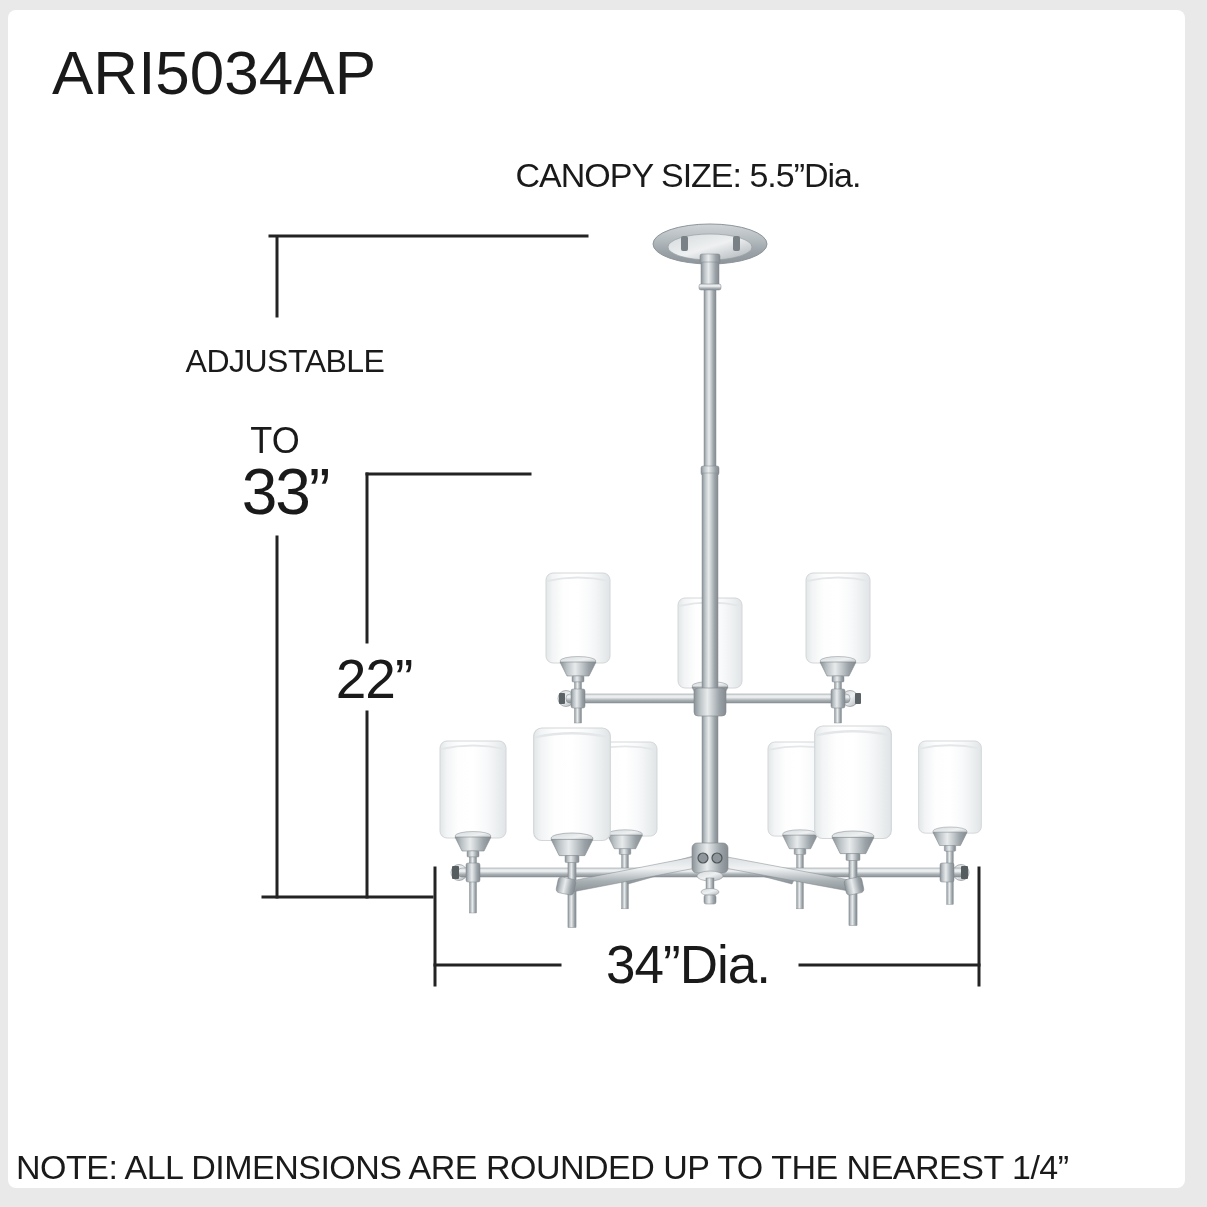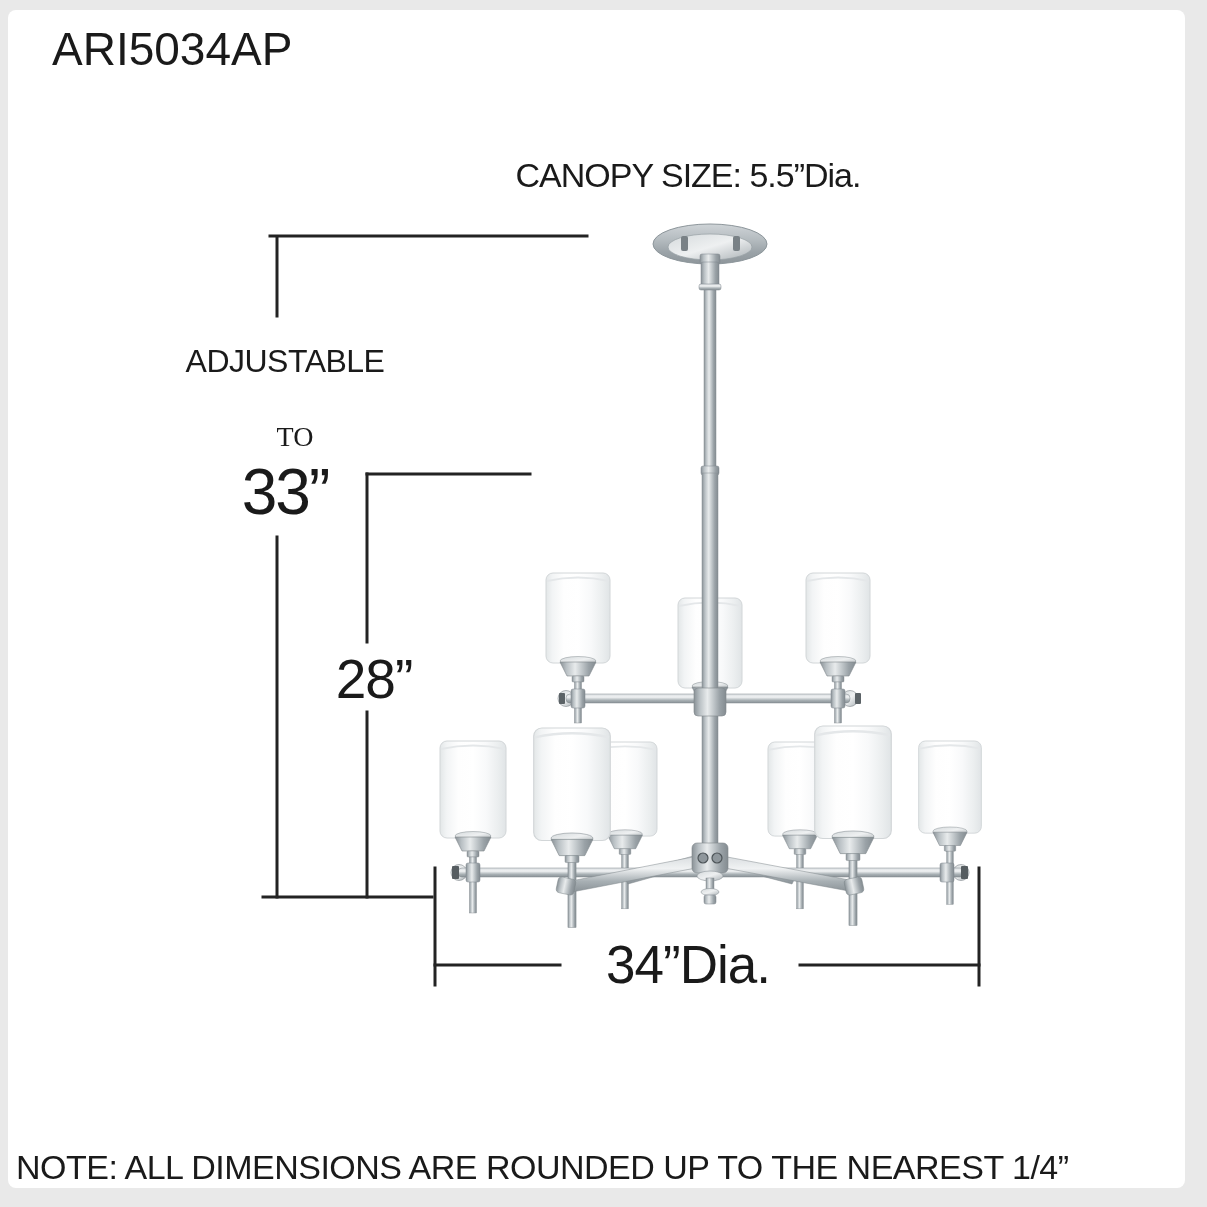--- a/index.html
+++ b/index.html
@@ -9,42 +9,42 @@
     font-family:"Liberation Sans","DejaVu Sans",sans-serif;
     color:#1a1a1a;
   }
   .card{
     position:absolute;left:8px;top:10px;width:1177px;height:1178px;
     background:#ffffff;border-radius:8px;
   }
   .txt{position:absolute;line-height:1;white-space:nowrap;color:#1a1a1a;}
   .center{text-align:center;}
   #svgwrap{position:absolute;left:0;top:0;width:1207px;height:1207px;}
-  .title{left:44px;top:16px;font-size:46px;}
+  .title{left:44px;top:32px;font-size:62px;}
   .canopy-label{left:500px;top:148px;width:360px;font-size:34px;letter-spacing:-1px;}
   .adj{left:127px;top:315px;width:300px;font-size:32px;letter-spacing:-0.5px;margin-top:20px;}
   .hmin{left:127px;top:356px;width:300px;font-size:53px;letter-spacing:-1px;}
-  .to{left:137px;top:413px;width:300px;font-size:28px;font-family:Liberation Serif, serif;}
+  .to{left:117px;top:413px;width:300px;font-size:36px;}
   .hmax{left:127px;top:450px;width:300px;font-size:64px;letter-spacing:-2px;}
   .h28{left:266px;top:642px;width:200px;font-size:55px;letter-spacing:-1px;}
   .dia{left:530px;top:928px;width:300px;font-size:53px;letter-spacing:-1px;}
   .note{left:8px;top:1140px;width:1177px;font-size:34px;letter-spacing:-0.5px;text-align:left;}
 </style>
 </head>
 <body>
 
 <div class="card">
 
   <div class="txt title">ARI5034AP</div>
   <div class="txt canopy-label center">CANOPY SIZE: 5.5”Dia.</div>
 
   <div class="txt adj center">ADJUSTABLE</div>
   <div class="txt to center">TO</div>
   <div class="txt hmax center">33”</div>
-  <div class="txt h28 center">28”</div>
+  <div class="txt h28 center">22”</div>
   <div class="txt dia center">34”Dia.</div>
   <div class="txt note">NOTE: ALL DIMENSIONS ARE ROUNDED UP TO THE NEAREST 1/4”</div>
 </div>
 
 <div id="svgwrap">
 <svg width="1207" height="1207" viewBox="0 0 1207 1207" xmlns="http://www.w3.org/2000/svg">
   <defs>
     <linearGradient id="gMetalH" x1="0" y1="0" x2="1" y2="0">
       <stop offset="0" stop-color="#8a9297"></stop>
           <stop offset="0.18" stop-color="#b9c0c4"></stop>

